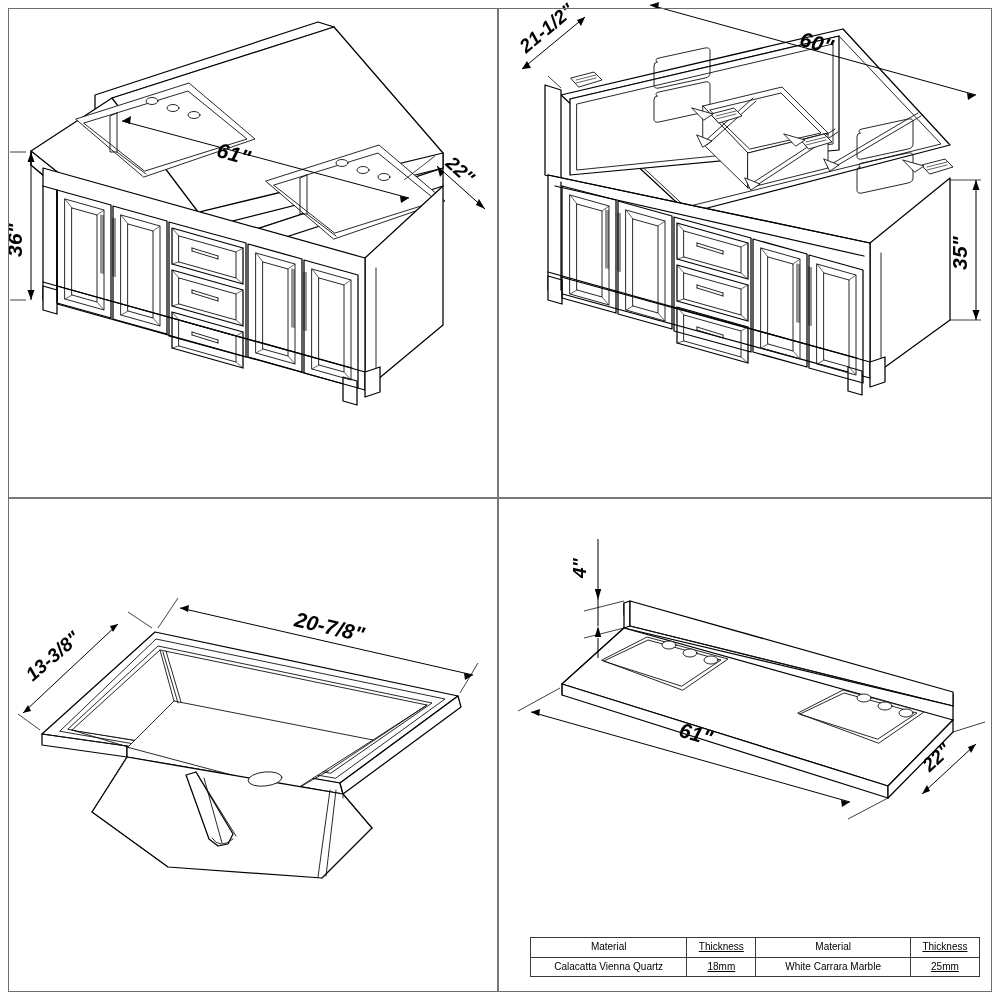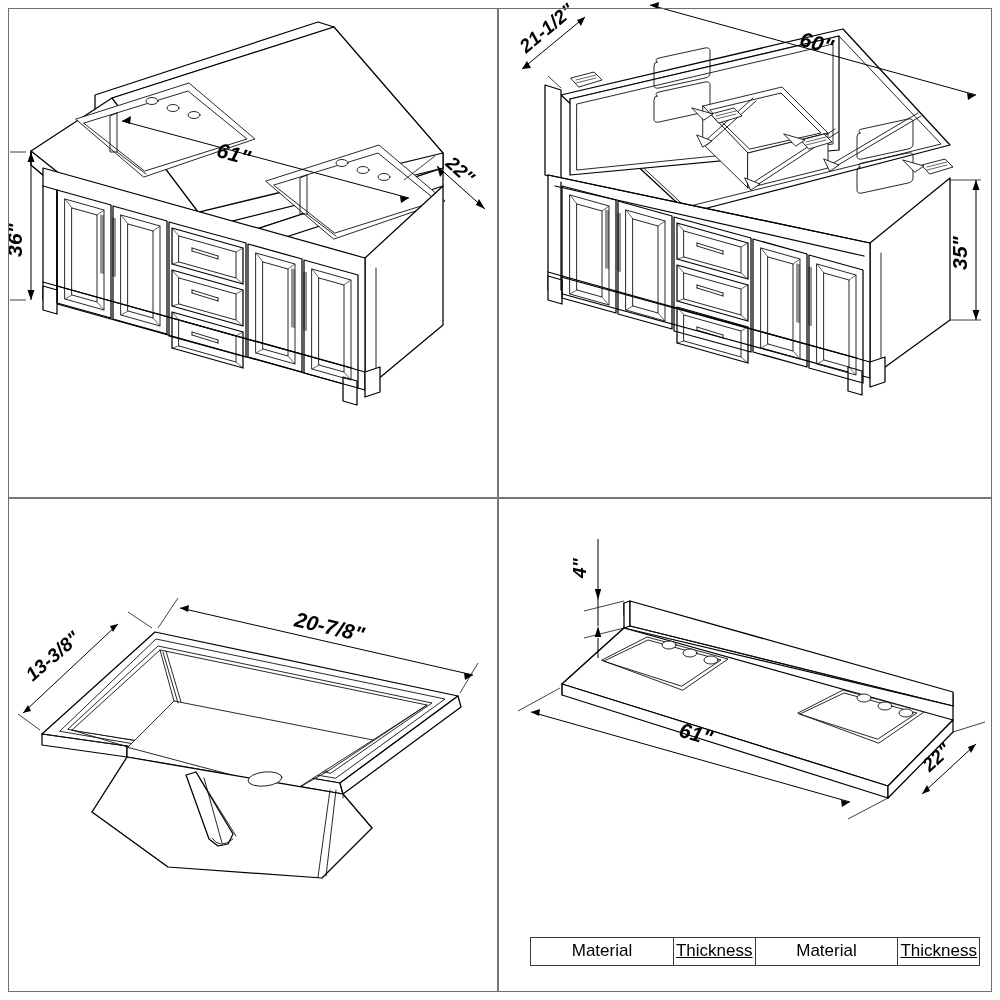--- a/index.html
+++ b/index.html
@@ -61,21 +61,21 @@
   }
   .dimtext.sm{font-size:19px;}
 
   
   #mat-table{
     position:absolute;
     left:530px;top:937px;
     width:450px;
     border-collapse:collapse;
     font-family:"Liberation Sans", sans-serif;
-    font-size:17px;
+    font-size:10px;
     color:#000000;
     background:#ffffff;
   }
   #mat-table td{
     border:1px solid #3a3a3a;
     text-align:center;
     padding:3px 2px 4px 2px;
     white-space:nowrap;
     line-height:1.15;
   }
@@ -441,20 +441,26 @@
   </div>
 
   <table id="mat-table">
     <tbody>
       <tr>
         <td class="w-mat">Material</td>
         <td class="w-thk">Thickness</td>
         <td class="w-mat">Material</td>
         <td class="w-thk">Thickness</td>
       </tr>
+      <tr>
+        <td class="w-mat">Calacatta Vienna Quartz</td>
+        <td class="w-thk">18mm</td>
+        <td class="w-mat">White Carrara Marble</td>
+        <td class="w-thk">25mm</td>
+      </tr>
     </tbody>
   </table>
 
   <div class="divider-v"></div>
   <div class="divider-h"></div>
   <div class="frame"></div>
 
 </div>
 
 </body></html>

